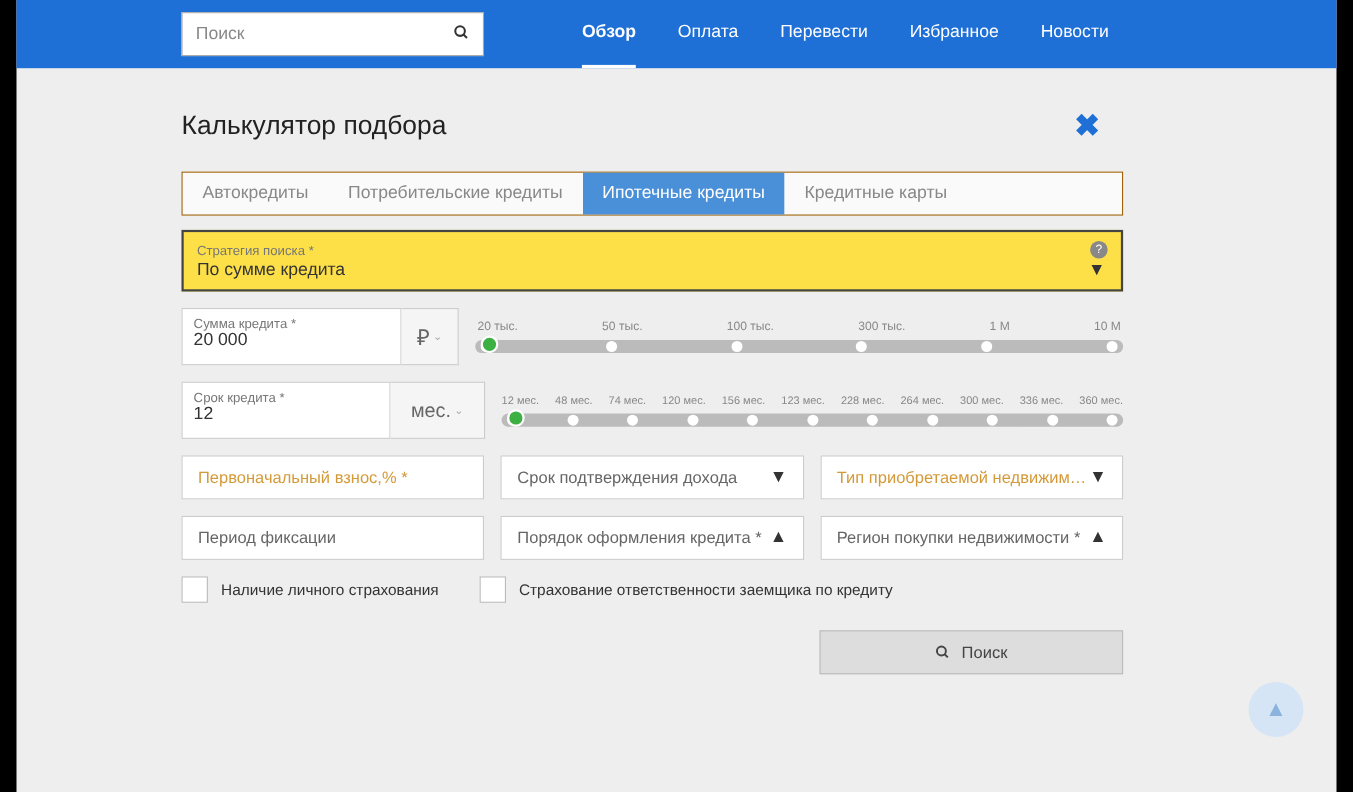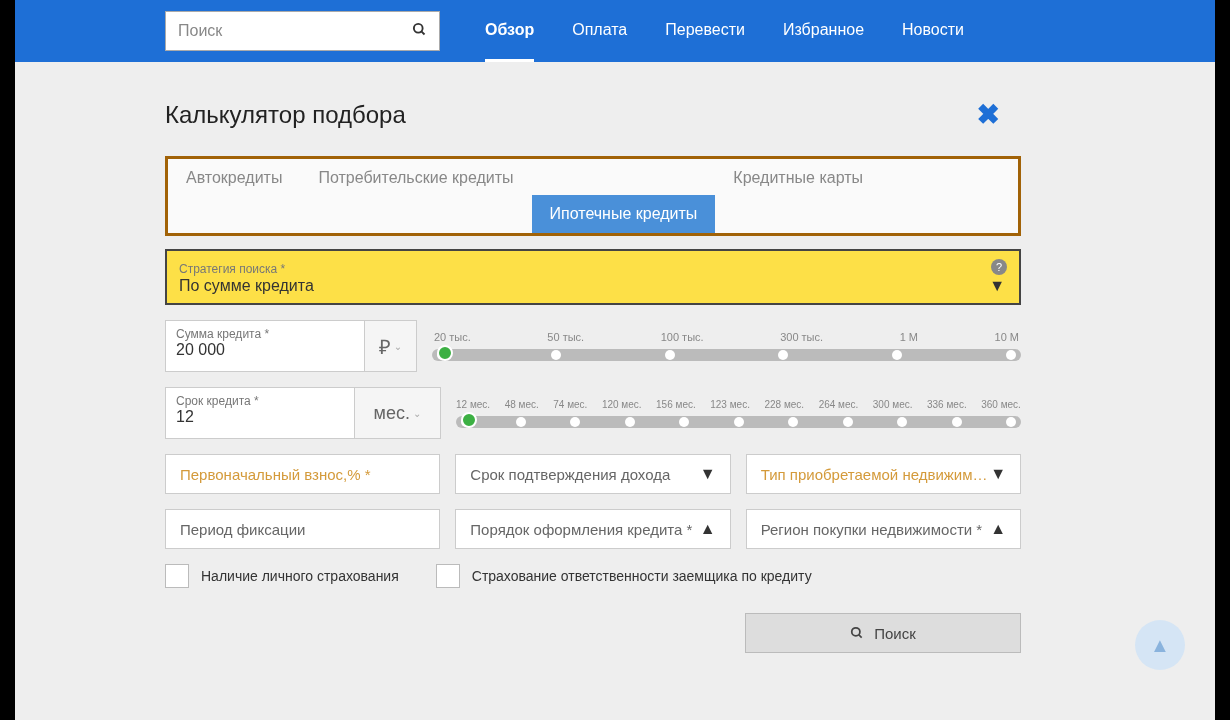--- a/index.html
+++ b/index.html
@@ -5,28 +5,28 @@
 * { box-sizing: border-box; margin: 0; padding: 0; }
 body { font-family: Arial, sans-serif; background: #000; }
 .page-wrap { background: #eeeeee; width: 1200px; margin: 0 auto; min-height: 720px; position: relative; }
 .header { background: #1e6fd6; height: 62px; display: flex; align-items: center; padding: 0 20px; }
 .search-box { background: #fff; border: 1px solid #aaa; width: 275px; height: 40px; margin-left: 130px; display: flex; align-items: center; padding: 0 12px; }
 .search-input { border: none; outline: none; flex: 1; font-size: 16px; color: #888; }
 .search-input::placeholder { color: #888; }
 .search-icon { color: #333; font-size: 15px; }
 .nav { display: flex; gap: 38px; margin-left: 45px; }
 .nav-item { color: #fff; font-size: 16px; text-decoration: none; cursor: pointer; padding: 20px 0; }
-.nav-item.active { font-weight: bold; border-bottom: 3px solid #fff; }
+.nav-item.active { font-weight: bold; border-bottom: 3px solid #fff; margin-left: 44px; }
 .content { padding: 36px 150px 30px 150px; }
 .title-row { display: flex; justify-content: space-between; align-items: center; margin-bottom: 25px; }
 .page-title { font-size: 24px; font-weight: normal; color: #222; }
 .close-btn { color: #1e6fd6; font-size: 28px; font-weight: bold; cursor: pointer; margin-right: 65px; }
-.tabs { display: flex; border: 3px solid #a16207; background: #fafafa; width: 856px; margin-bottom: 13px; }
+.tabs { display: flex; border: 1px solid #a16207; background: #fafafa; width: 856px; margin-bottom: 13px; }
 .tab { padding: 10px 18px; color: #888; font-size: 16px; cursor: pointer; }
-.tab.active { background: #4a90d9; color: #fff; margin-top: 36px; }
+.tab.active { background: #4a90d9; color: #fff; }
 .strategy-box { border: 2px solid #444; width: 856px; padding: 8px 12px; position: relative; margin-bottom: 15px; background: #fde047;}
 .field-label { font-size: 12px; color: #777; }
 .field-value { font-size: 16px; color: #333; }
 .help-icon { position: absolute; right: 12px; top: 8px; width: 16px; height: 16px; border-radius: 50%; background: #888; color: #fff; font-size: 11px; text-align: center; line-height: 16px; }
 .dropdown-caret { position: absolute; right: 14px; bottom: 8px; color: #333; }
 .row { display: flex; align-items: center; margin-bottom: 15px; }
 .input-box { border: 1px solid #ccc; background: #fff; width: 200px; padding: 6px 10px; }
 .input-box .field-label { font-size: 12px; color: #777; display: block; }
 .input-box input { border: none; outline: none; font-size: 16px; width: 100%; color: #333; }
 .unit-box { border: 1px solid #ccc; border-left: none; background: #f5f5f5; width: 52px; height: 52px; display: flex; align-items: center; justify-content: center; font-size: 20px; color: #666; }

